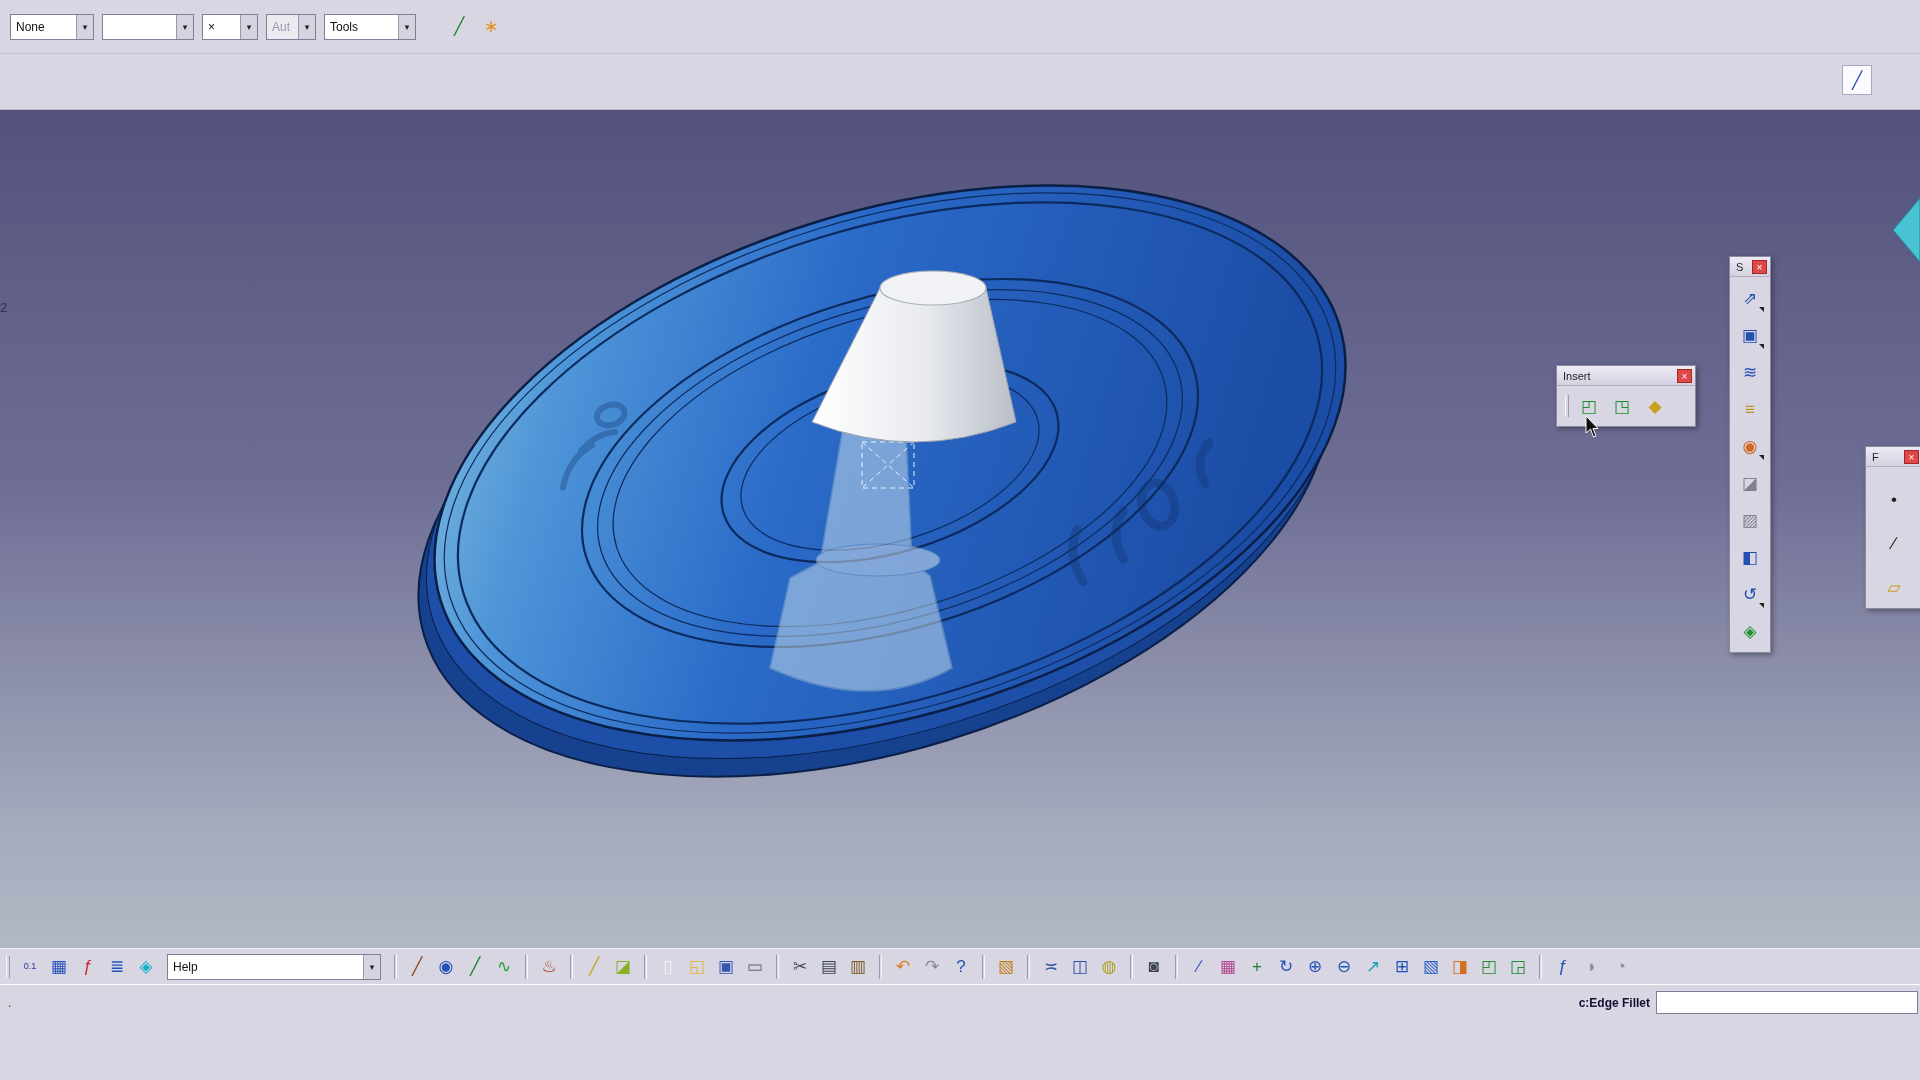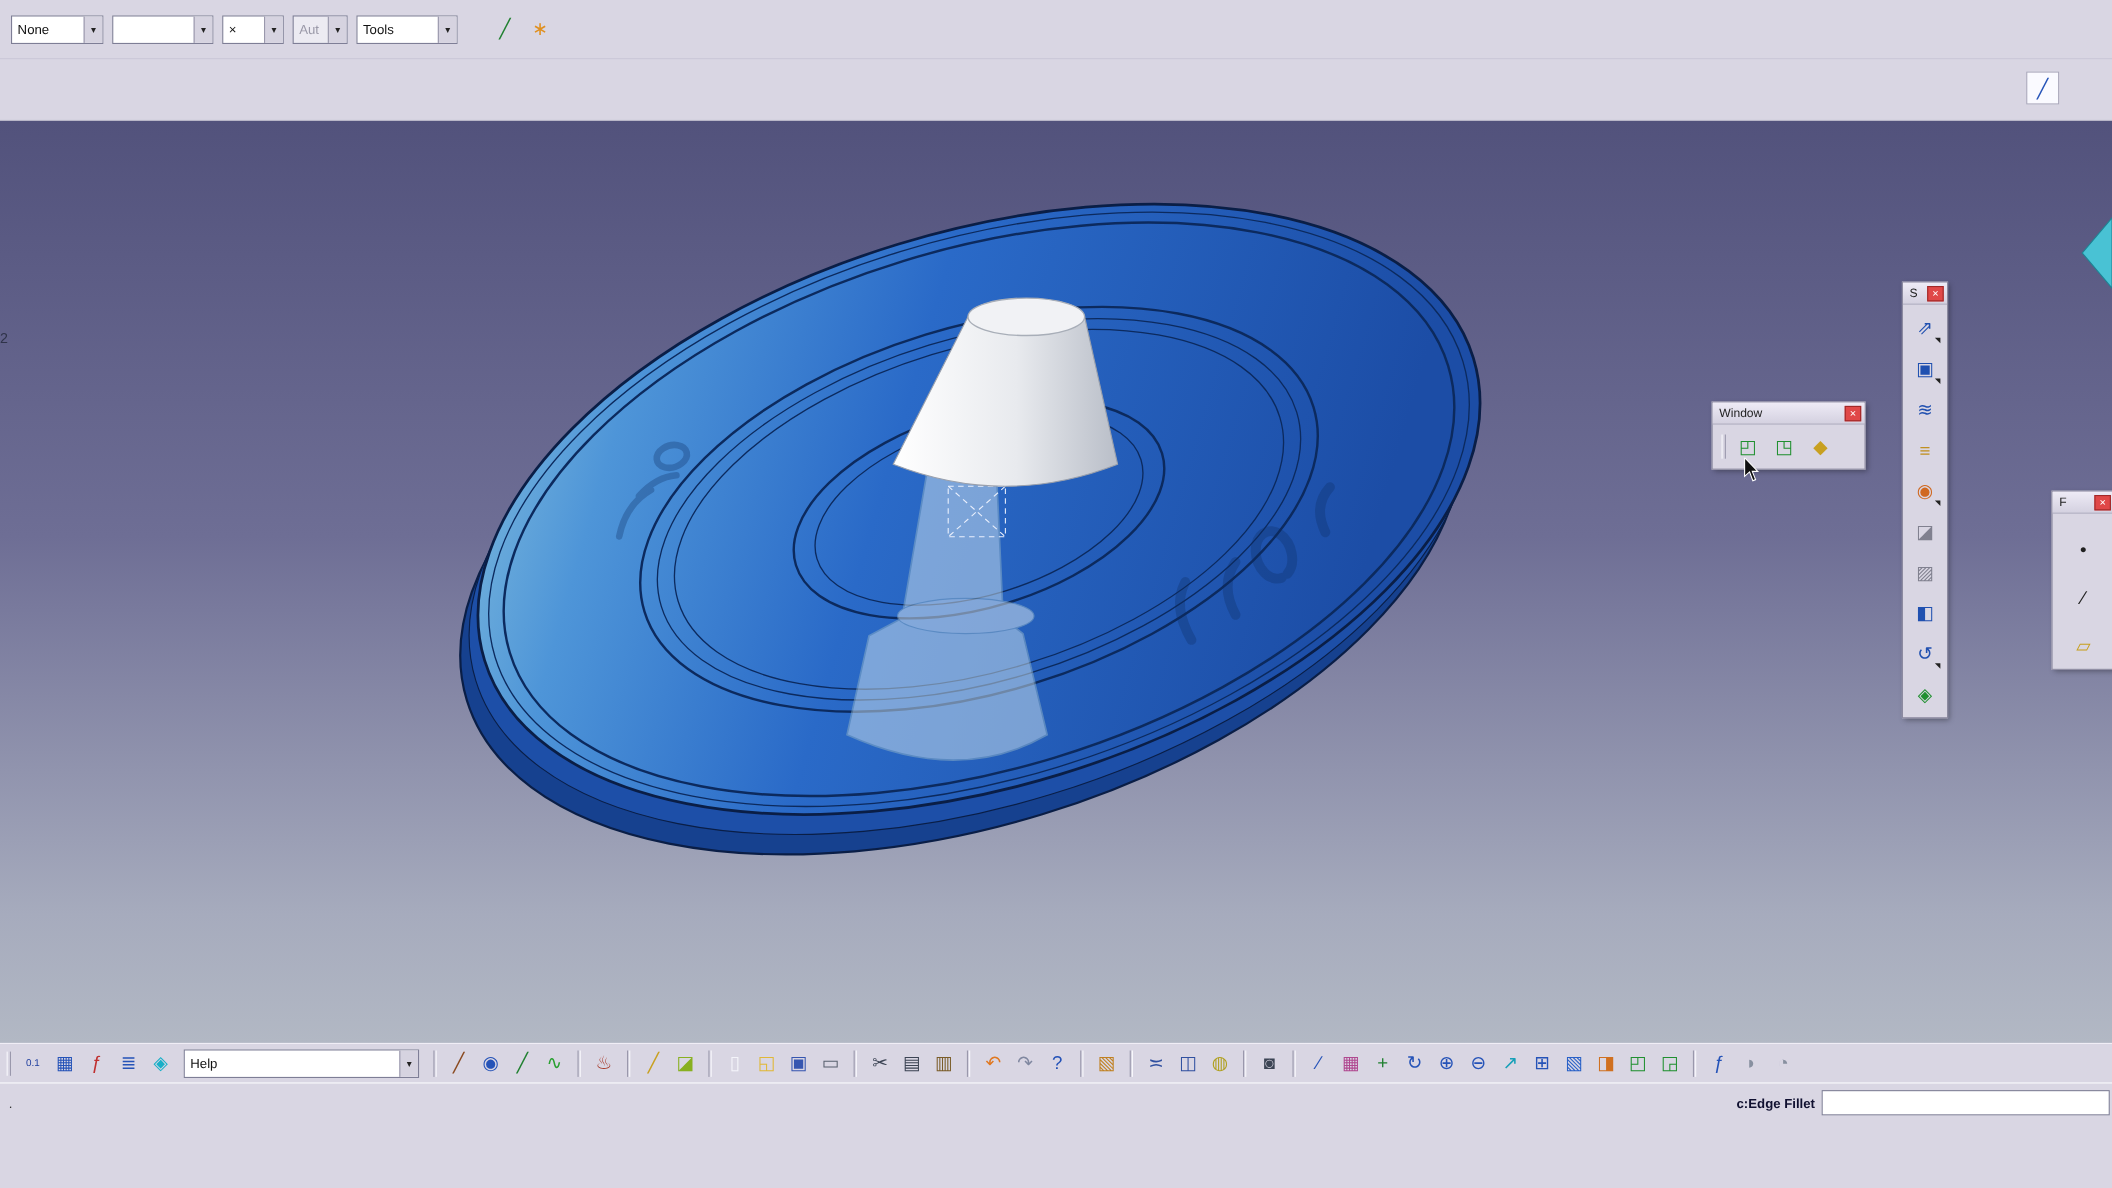--- a/index.html
+++ b/index.html
@@ -190,21 +190,21 @@
         <ellipse cx="933" cy="178" rx="53" ry="17" fill="#f1f2f5" stroke="#a8aeb8" stroke-width="1.2"></ellipse>
       </g>
 
       <polygon points="1920,88 1893,120 1920,152" fill="#49c2d4" stroke="#1d8494"></polygon>
     </svg>
 
     <span class="tree-fragment">2</span>
 
     <div class="palette fillets-pal">
       <div class="ptitle">
-        <span class="tname">Window</span>
+        <span class="tname">Insert</span>
         <span class="closex">×</span>
       </div>
       <div class="fillets-body">
         <span class="grip"></span>
         <span style="display:inline-flex;gap:3px;">
             <span class="tbi">
               <span class="gl" style="color: rgb(32, 144, 48);">◰</span>
             </span>
             <span class="tbi">
               <span class="gl" style="color: rgb(32, 144, 48);">◳</span>

